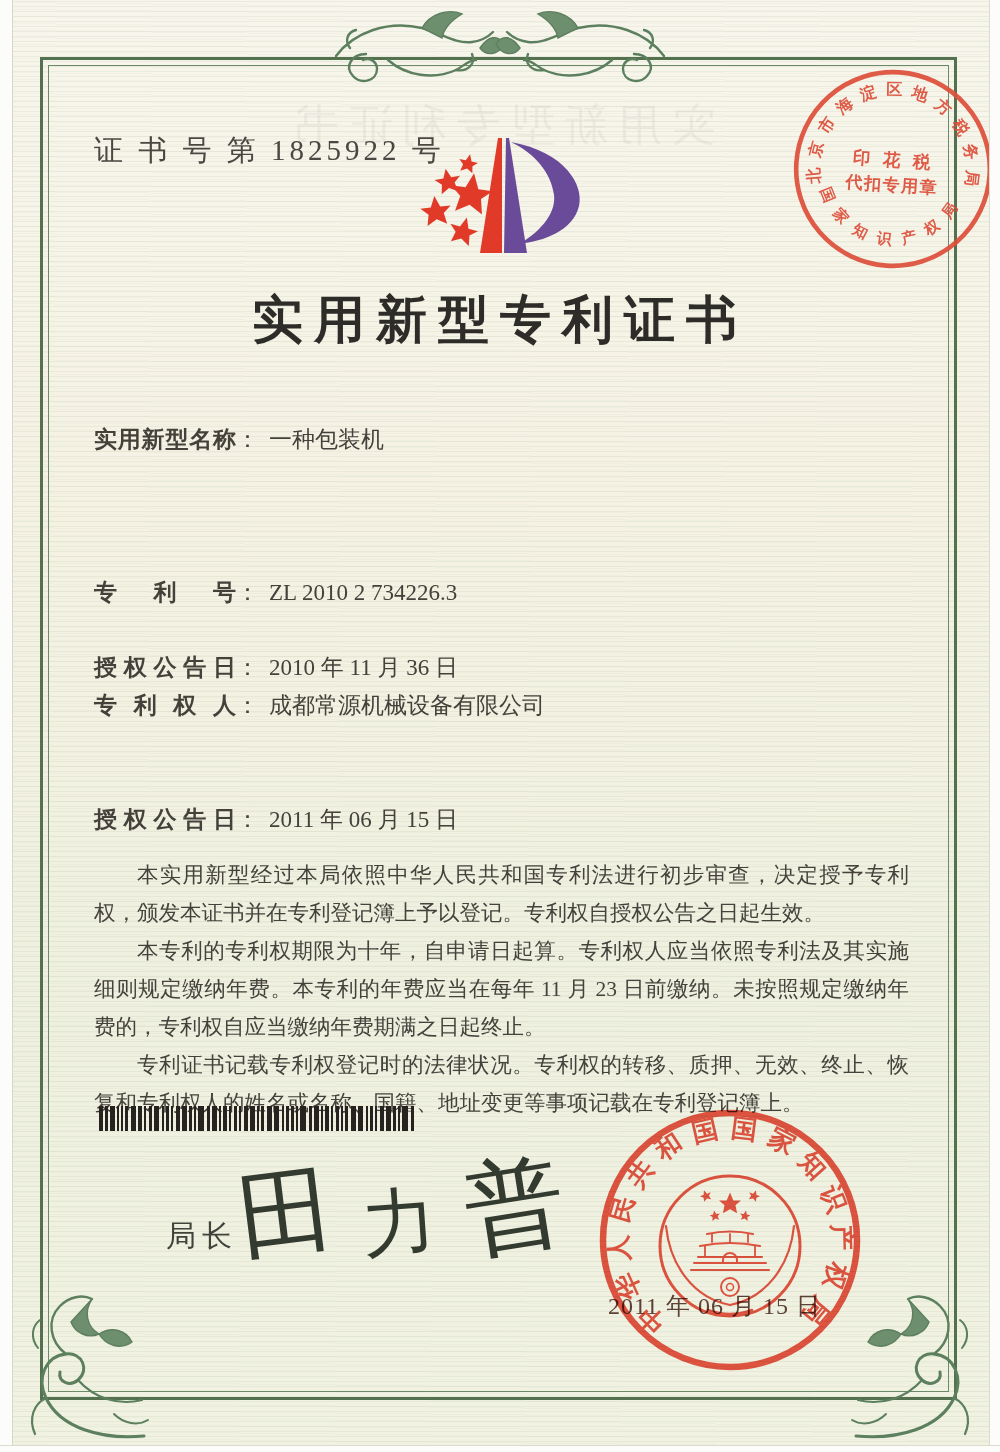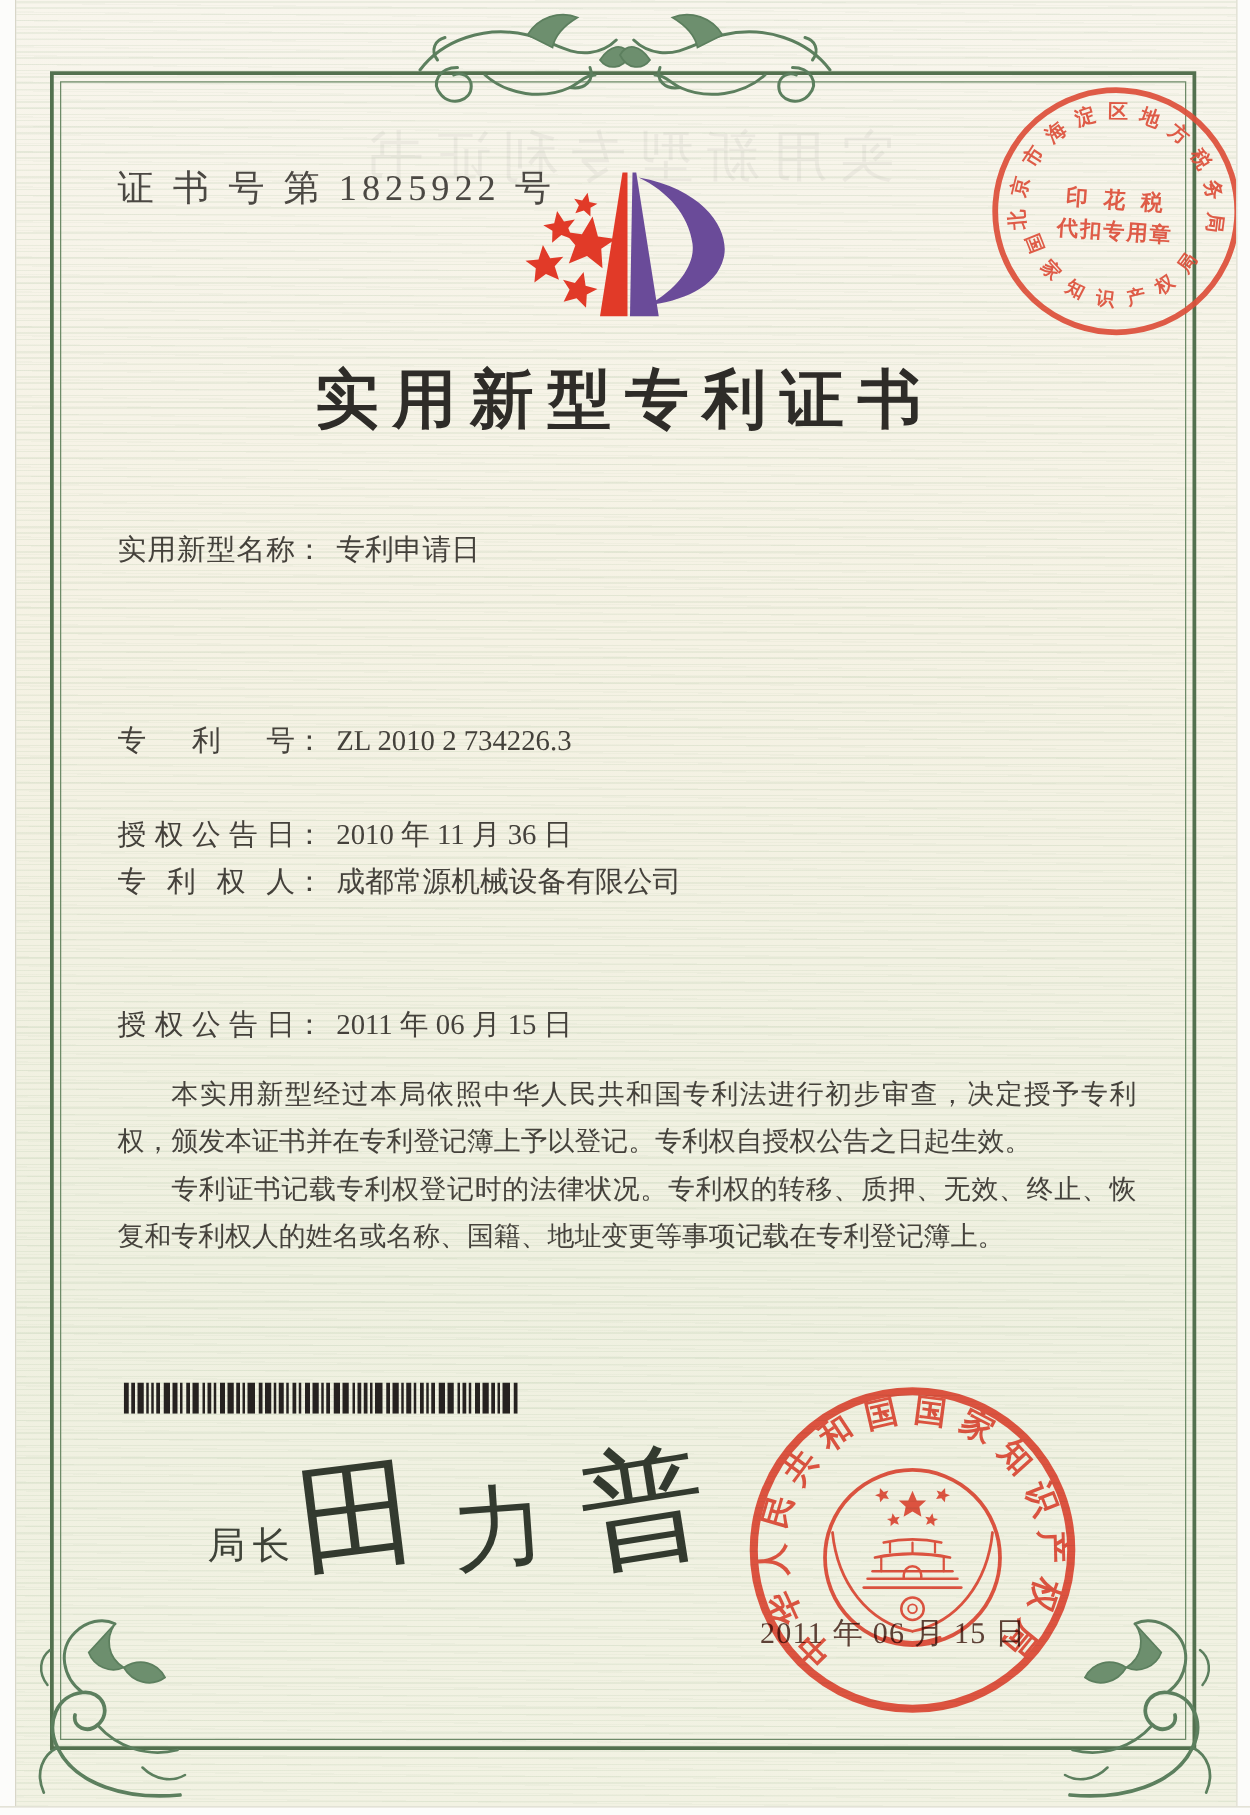--- a/index.html
+++ b/index.html
@@ -35,21 +35,21 @@
 
   .logo-svg { position:absolute; left:398px; top:126px; z-index:3; }
 
   .tax-stamp { position:absolute; left:790px; top:66px; z-index:4; opacity:0.92;
     transform:rotate(4deg); }
 
   .doc-title { left:0; top:286px; width:100%; text-align:center; font-size:51px;
     font-weight:bold; letter-spacing:11px; color:#2e2c28; }
 
   .field { position:absolute; left:94px; font-size:23px; color:#44413b; z-index:3; }
-  .flabel { display:inline-block; width:142px; text-align:justify; text-align-last:justify; }
+  .flabel { display:inline-block; width:142px; text-align:justify; text-align-last:justify;font-weight:bold; }
   .fvalue { margin-left:10px; }
 
   .body-text { left:94px; top:856px; width:815px; font-size:21.5px; line-height:38px;
     text-align:justify; color:#45423c; }
   .body-text p { text-indent:2em; }
 
   .barcode { position:absolute; left:99px; top:1106px; width:318px; height:25px;
     font-size:0; white-space:nowrap; overflow:hidden; z-index:3; }
 
   .sig-label { left:166px; top:1216px; font-size:30px; letter-spacing:6px; color:#3f4339; }
@@ -148,37 +148,38 @@
     <text font-size="14.5" font-weight="bold" fill="#dd4f3a">
       <textPath href="#tax-bot-arc" textLength="170" lengthAdjust="spacing">国家知识产权局</textPath>
     </text>
     <text x="100" y="97" text-anchor="middle" font-size="17" font-weight="bold" letter-spacing="4" fill="#dd4f3a">印 花 税</text>
     <text x="100" y="121" text-anchor="middle" font-size="16.5" font-weight="bold" letter-spacing="1.5" fill="#dd4f3a">代扣专用章</text>
   </svg>
 
   <div class="content doc-title" style="position:absolute;">实用新型专利证书</div>
 
   <div class="field" style="top:424px">
-    <span class="flabel">实用新型名称</span><span>：</span><span class="fvalue">专利申请日</span>
+    <span class="flabel">实用新型名称</span><span>：</span><span class="fvalue">一种包装机</span>
   </div>
   <div class="field" style="top:577px">
     <span class="flabel">专利号</span><span>：</span><span class="fvalue">ZL 2010 2 734226.3</span>
   </div>
   <div class="field" style="top:652px">
     <span class="flabel">授权公告日</span><span>：</span><span class="fvalue">2010 年 11 月 36 日</span>
   </div>
   <div class="field" style="top:690px">
     <span class="flabel">专利权人</span><span>：</span><span class="fvalue">成都常源机械设备有限公司</span>
   </div>
   <div class="field" style="top:804px">
     <span class="flabel">授权公告日</span><span>：</span><span class="fvalue">2011 年 06 月 15 日</span>
   </div>
 
   <div class="content body-text" style="position:absolute;">
     <p>本实用新型经过本局依照中华人民共和国专利法进行初步审查，决定授予专利权，颁发本证书并在专利登记簿上予以登记。专利权自授权公告之日起生效。</p>
+    <p>本专利的专利权期限为十年，自申请日起算。专利权人应当依照专利法及其实施细则规定缴纳年费。本专利的年费应当在每年 11 月 23 日前缴纳。未按照规定缴纳年费的，专利权自应当缴纳年费期满之日起终止。</p>
     <p>专利证书记载专利权登记时的法律状况。专利权的转移、质押、无效、终止、恢复和专利权人的姓名或名称、国籍、地址变更等事项记载在专利登记簿上。</p>
   </div>
 
   <div class="barcode"><span style="display: inline-block; height: 100%; width: 4px; background: rgb(38, 34, 32);"></span><span style="display: inline-block; height: 100%; width: 2px; background: transparent;"></span><span style="display: inline-block; height: 100%; width: 3px; background: rgb(38, 34, 32);"></span><span style="display: inline-block; height: 100%; width: 2px; background: transparent;"></span><span style="display: inline-block; height: 100%; width: 5px; background: rgb(38, 34, 32);"></span><span style="display: inline-block; height: 100%; width: 2px; background: transparent;"></span><span style="display: inline-block; height: 100%; width: 2px; background: rgb(38, 34, 32);"></span><span style="display: inline-block; height: 100%; width: 2px; background: transparent;"></span><span style="display: inline-block; height: 100%; width: 2px; background: rgb(38, 34, 32);"></span><span style="display: inline-block; height: 100%; width: 2px; background: transparent;"></span><span style="display: inline-block; height: 100%; width: 3px; background: rgb(38, 34, 32);"></span><span style="display: inline-block; height: 100%; width: 3px; background: transparent;"></span><span style="display: inline-block; height: 100%; width: 5px; background: rgb(38, 34, 32);"></span><span style="display: inline-block; height: 100%; width: 2px; background: transparent;"></span><span style="display: inline-block; height: 100%; width: 4px; background: rgb(38, 34, 32);"></span><span style="display: inline-block; height: 100%; width: 2px; background: transparent;"></span><span style="display: inline-block; height: 100%; width: 2px; background: rgb(38, 34, 32);"></span><span style="display: inline-block; height: 100%; width: 3px; background: transparent;"></span><span style="display: inline-block; height: 100%; width: 3px; background: rgb(38, 34, 32);"></span><span style="display: inline-block; height: 100%; width: 2px; background: transparent;"></span><span style="display: inline-block; height: 100%; width: 5px; background: rgb(38, 34, 32);"></span><span style="display: inline-block; height: 100%; width: 3px; background: transparent;"></span><span style="display: inline-block; height: 100%; width: 2px; background: rgb(38, 34, 32);"></span><span style="display: inline-block; height: 100%; width: 2px; background: transparent;"></span><span style="display: inline-block; height: 100%; width: 3px; background: rgb(38, 34, 32);"></span><span style="display: inline-block; height: 100%; width: 2px; background: transparent;"></span><span style="display: inline-block; height: 100%; width: 2px; background: rgb(38, 34, 32);"></span><span style="display: inline-block; height: 100%; width: 3px; background: transparent;"></span><span style="display: inline-block; height: 100%; width: 4px; background: rgb(38, 34, 32);"></span><span style="display: inline-block; height: 100%; width: 2px; background: transparent;"></span><span style="display: inline-block; height: 100%; width: 5px; background: rgb(38, 34, 32);"></span><span style="display: inline-block; height: 100%; width: 2px; background: transparent;"></span><span style="display: inline-block; height: 100%; width: 3px; background: rgb(38, 34, 32);"></span><span style="display: inline-block; height: 100%; width: 2px; background: transparent;"></span><span style="display: inline-block; height: 100%; width: 2px; background: rgb(38, 34, 32);"></span><span style="display: inline-block; height: 100%; width: 2px; background: transparent;"></span><span style="display: inline-block; height: 100%; width: 6px; background: rgb(38, 34, 32);"></span><span style="display: inline-block; height: 100%; width: 3px; background: transparent;"></span><span style="display: inline-block; height: 100%; width: 3px; background: rgb(38, 34, 32);"></span><span style="display: inline-block; height: 100%; width: 2px; background: transparent;"></span><span style="display: inline-block; height: 100%; width: 5px; background: rgb(38, 34, 32);"></span><span style="display: inline-block; height: 100%; width: 2px; background: transparent;"></span><span style="display: inline-block; height: 100%; width: 2px; background: rgb(38, 34, 32);"></span><span style="display: inline-block; height: 100%; width: 2px; background: transparent;"></span><span style="display: inline-block; height: 100%; width: 4px; background: rgb(38, 34, 32);"></span><span style="display: inline-block; height: 100%; width: 2px; background: transparent;"></span><span style="display: inline-block; height: 100%; width: 2px; background: rgb(38, 34, 32);"></span><span style="display: inline-block; height: 100%; width: 3px; background: transparent;"></span><span style="display: inline-block; height: 100%; width: 3px; background: rgb(38, 34, 32);"></span><span style="display: inline-block; height: 100%; width: 2px; background: transparent;"></span><span style="display: inline-block; height: 100%; width: 2px; background: rgb(38, 34, 32);"></span><span style="display: inline-block; height: 100%; width: 3px; background: transparent;"></span><span style="display: inline-block; height: 100%; width: 4px; background: rgb(38, 34, 32);"></span><span style="display: inline-block; height: 100%; width: 2px; background: transparent;"></span><span style="display: inline-block; height: 100%; width: 5px; background: rgb(38, 34, 32);"></span><span style="display: inline-block; height: 100%; width: 2px; background: transparent;"></span><span style="display: inline-block; height: 100%; width: 2px; background: rgb(38, 34, 32);"></span><span style="display: inline-block; height: 100%; width: 2px; background: transparent;"></span><span style="display: inline-block; height: 100%; width: 3px; background: rgb(38, 34, 32);"></span><span style="display: inline-block; height: 100%; width: 3px; background: transparent;"></span><span style="display: inline-block; height: 100%; width: 5px; background: rgb(38, 34, 32);"></span><span style="display: inline-block; height: 100%; width: 2px; background: transparent;"></span><span style="display: inline-block; height: 100%; width: 5px; background: rgb(38, 34, 32);"></span><span style="display: inline-block; height: 100%; width: 3px; background: transparent;"></span><span style="display: inline-block; height: 100%; width: 2px; background: rgb(38, 34, 32);"></span><span style="display: inline-block; height: 100%; width: 2px; background: transparent;"></span><span style="display: inline-block; height: 100%; width: 3px; background: rgb(38, 34, 32);"></span><span style="display: inline-block; height: 100%; width: 2px; background: transparent;"></span><span style="display: inline-block; height: 100%; width: 3px; background: rgb(38, 34, 32);"></span><span style="display: inline-block; height: 100%; width: 2px; background: transparent;"></span><span style="display: inline-block; height: 100%; width: 2px; background: rgb(38, 34, 32);"></span><span style="display: inline-block; height: 100%; width: 2px; background: transparent;"></span><span style="display: inline-block; height: 100%; width: 6px; background: rgb(38, 34, 32);"></span><span style="display: inline-block; height: 100%; width: 3px; background: transparent;"></span><span style="display: inline-block; height: 100%; width: 3px; background: rgb(38, 34, 32);"></span><span style="display: inline-block; height: 100%; width: 2px; background: transparent;"></span><span style="display: inline-block; height: 100%; width: 5px; background: rgb(38, 34, 32);"></span><span style="display: inline-block; height: 100%; width: 2px; background: transparent;"></span><span style="display: inline-block; height: 100%; width: 2px; background: rgb(38, 34, 32);"></span><span style="display: inline-block; height: 100%; width: 2px; background: transparent;"></span><span style="display: inline-block; height: 100%; width: 4px; background: rgb(38, 34, 32);"></span><span style="display: inline-block; height: 100%; width: 2px; background: transparent;"></span><span style="display: inline-block; height: 100%; width: 2px; background: rgb(38, 34, 32);"></span><span style="display: inline-block; height: 100%; width: 3px; background: transparent;"></span><span style="display: inline-block; height: 100%; width: 3px; background: rgb(38, 34, 32);"></span><span style="display: inline-block; height: 100%; width: 2px; background: transparent;"></span><span style="display: inline-block; height: 100%; width: 2px; background: rgb(38, 34, 32);"></span><span style="display: inline-block; height: 100%; width: 2px; background: transparent;"></span><span style="display: inline-block; height: 100%; width: 3px; background: rgb(38, 34, 32);"></span><span style="display: inline-block; height: 100%; width: 3px; background: transparent;"></span><span style="display: inline-block; height: 100%; width: 5px; background: rgb(38, 34, 32);"></span><span style="display: inline-block; height: 100%; width: 2px; background: transparent;"></span><span style="display: inline-block; height: 100%; width: 5px; background: rgb(38, 34, 32);"></span><span style="display: inline-block; height: 100%; width: 3px; background: transparent;"></span><span style="display: inline-block; height: 100%; width: 2px; background: rgb(38, 34, 32);"></span><span style="display: inline-block; height: 100%; width: 2px; background: transparent;"></span><span style="display: inline-block; height: 100%; width: 3px; background: rgb(38, 34, 32);"></span><span style="display: inline-block; height: 100%; width: 2px; background: transparent;"></span><span style="display: inline-block; height: 100%; width: 2px; background: rgb(38, 34, 32);"></span><span style="display: inline-block; height: 100%; width: 3px; background: transparent;"></span><span style="display: inline-block; height: 100%; width: 4px; background: rgb(38, 34, 32);"></span><span style="display: inline-block; height: 100%; width: 2px; background: transparent;"></span><span style="display: inline-block; height: 100%; width: 5px; background: rgb(38, 34, 32);"></span><span style="display: inline-block; height: 100%; width: 2px; background: transparent;"></span><span style="display: inline-block; height: 100%; width: 3px; background: rgb(38, 34, 32);"></span><span style="display: inline-block; height: 100%; width: 2px; background: transparent;"></span><span style="display: inline-block; height: 100%; width: 2px; background: rgb(38, 34, 32);"></span><span style="display: inline-block; height: 100%; width: 2px; background: transparent;"></span><span style="display: inline-block; height: 100%; width: 6px; background: rgb(38, 34, 32);"></span><span style="display: inline-block; height: 100%; width: 3px; background: transparent;"></span><span style="display: inline-block; height: 100%; width: 3px; background: rgb(38, 34, 32);"></span></div>
 
   <div class="content sig-label" style="position:absolute;">局长</div>
   <div class="sig-name">
     <span class="sig-c0">田</span><span class="sig-c1">力</span><span class="sig-c2">普</span>
   </div>
 

